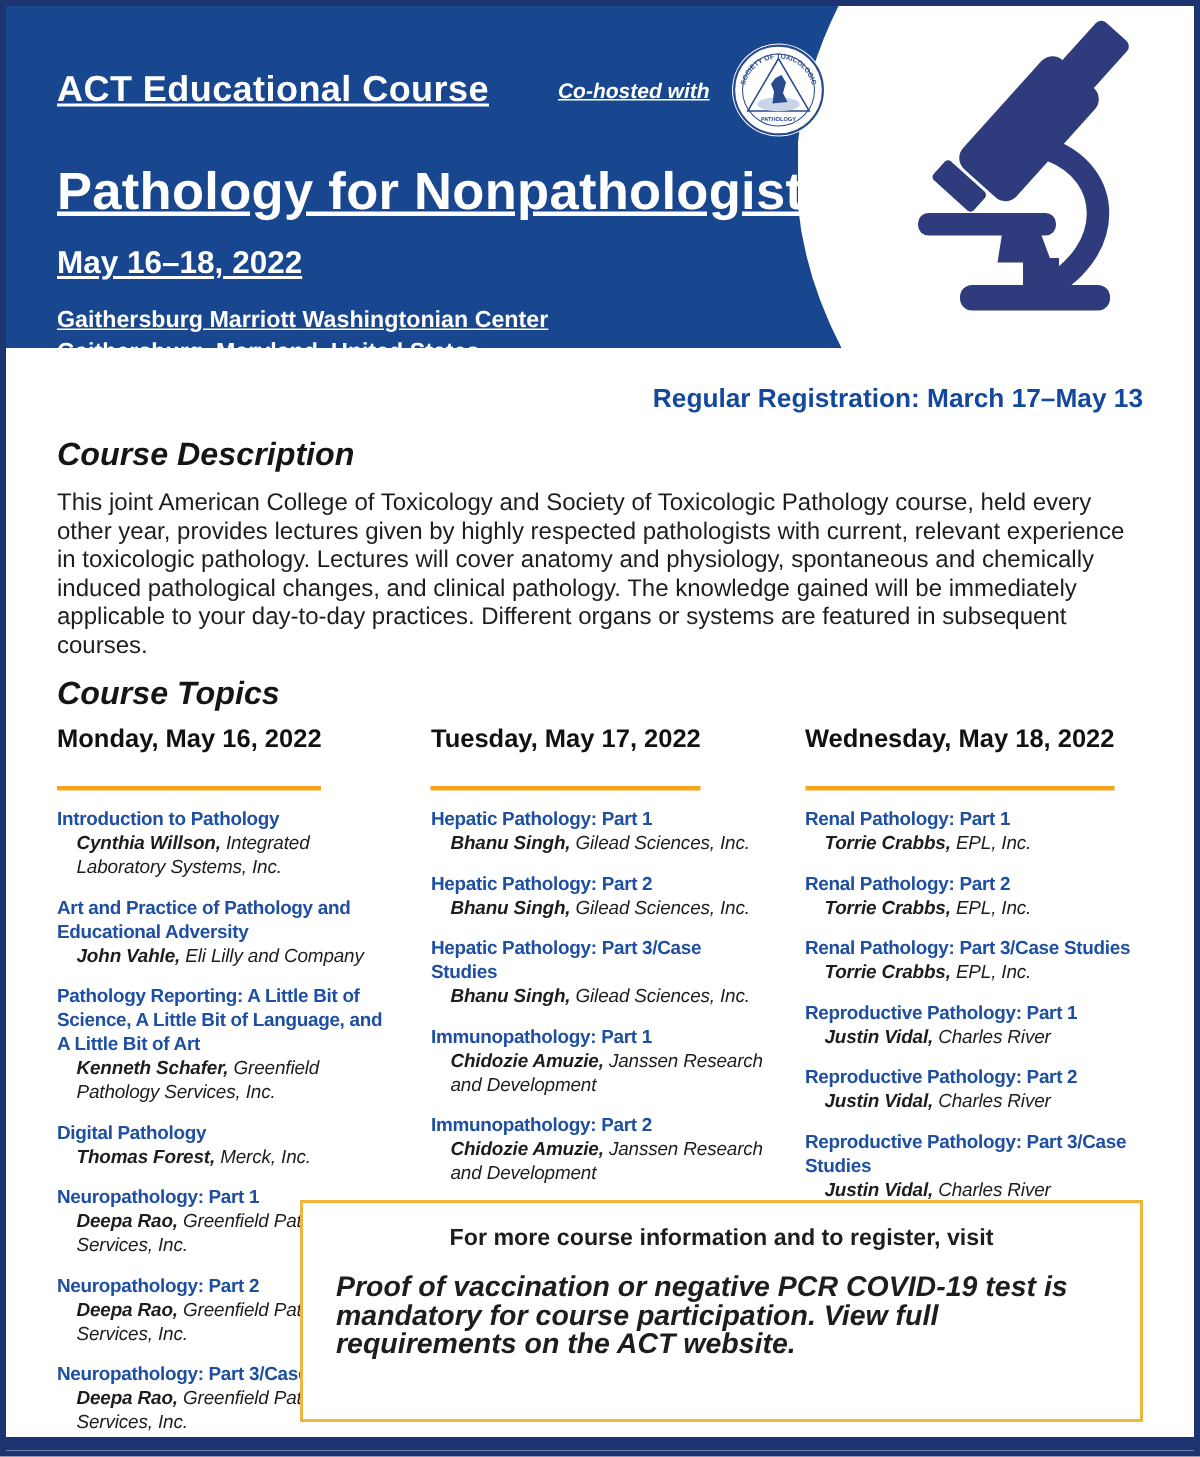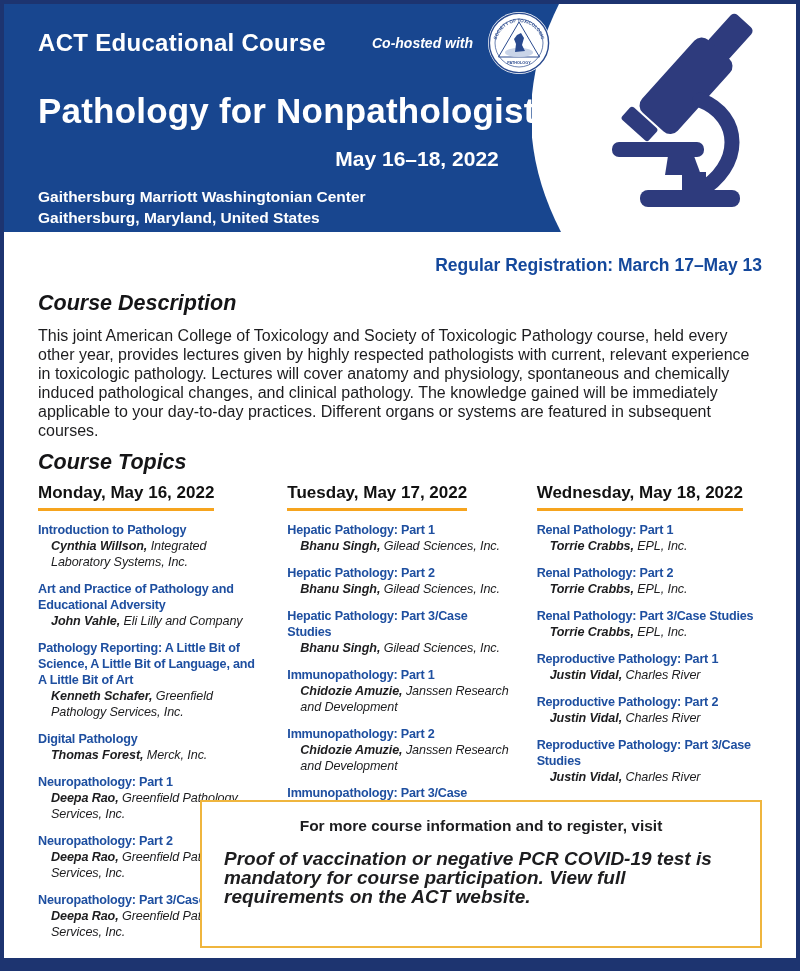--- a/index.html
+++ b/index.html
@@ -11,41 +11,41 @@
     --gold-border:#efb53d;
     --button-blue:#1c3f8d;
     --text-dark:#1d1d1f;
   }
   *{margin:0;padding:0;box-sizing:border-box;}
   body{background:#fff;font-family:"Liberation Sans",sans-serif;color:var(--text-dark);}
   .page{position:relative;width:800px;height:971px;border:4px solid var(--dark-navy);background:#fff;overflow:hidden;}
 
   
   .hero{position:relative;height:228px;background:var(--brand-blue);color:#fff;}
-  .hero-inner{position:relative;z-index:2;padding:7px 0 0 34px;}
+  .hero-inner{position:relative;z-index:2;padding:24px 0 0 34px;text-decoration:underline;}
   .eyebrow-row{display:flex;align-items:center;height:64px;}
   .eyebrow{font-size:24px;font-weight:bold;letter-spacing:.3px;}
   .cohost{font-style:italic;font-weight:bold;font-size:14px;margin-left:46px;}
   .logo-wrap{margin-left:14px;width:64px;height:64px;}
   .hero-title{font-size:35px;font-weight:bold;margin-top:16px;letter-spacing:.2px;}
-  .hero-dates{font-size:21px;font-weight:bold;margin-top:16px;text-align:center;}
+  .hero-dates{font-size:21px;font-weight:bold;margin-top:16px;}
   .hero-venue{font-size:15.5px;font-weight:bold;line-height:21px;margin-top:15px;}
   .hero-panel{position:absolute;top:0;right:0;width:264px;height:228px;z-index:1;}
   .hero-panel svg{display:block;width:100%;height:100%;}
 
   
   main{padding:0 34px;}
   .registration{margin-top:23px;text-align:right;color:#14489c;font-weight:bold;font-size:17.5px;}
   .section-h{font-size:21.5px;font-weight:bold;color:#151517;margin-top:15px;font-style:italic;}
   .desc{margin-top:10px;font-size:16px;line-height:19px;}
   .topics-h{margin-top:10px;}
 
   .columns{display:grid;grid-template-columns:repeat(3,1fr);column-gap:24px;margin-top:8px;}
   .day-header{display:inline-block;font-size:17px;font-weight:bold;color:#111;
-              border-bottom:3px solid var(--accent-orange);padding-bottom:5px;margin-bottom:11px;}
+              border-bottom:3px solid var(--accent-orange);padding-bottom:21px;margin-bottom:11px;}
   .topic{margin-bottom:11px;}
   .topic-title{color:var(--link-blue);font-weight:bold;font-size:12.6px;line-height:16px;letter-spacing:-.2px;}
   .speaker{padding-left:13px;font-size:12.6px;font-style:italic;line-height:16px;letter-spacing:-.1px;}
   .speaker .name{font-weight:bold;}
 
   
   .cta{position:absolute;top:796px;right:34px;width:562px;height:148px;border:2px solid var(--gold-border);
        background:#fff;text-align:center;padding:15px 22px 0;}
   .cta-line{font-weight:bold;font-size:15.5px;}
   .cta-btn{display:inline-block;margin-top:11px;background:var(--button-blue);color:#fff;font-weight:bold;

